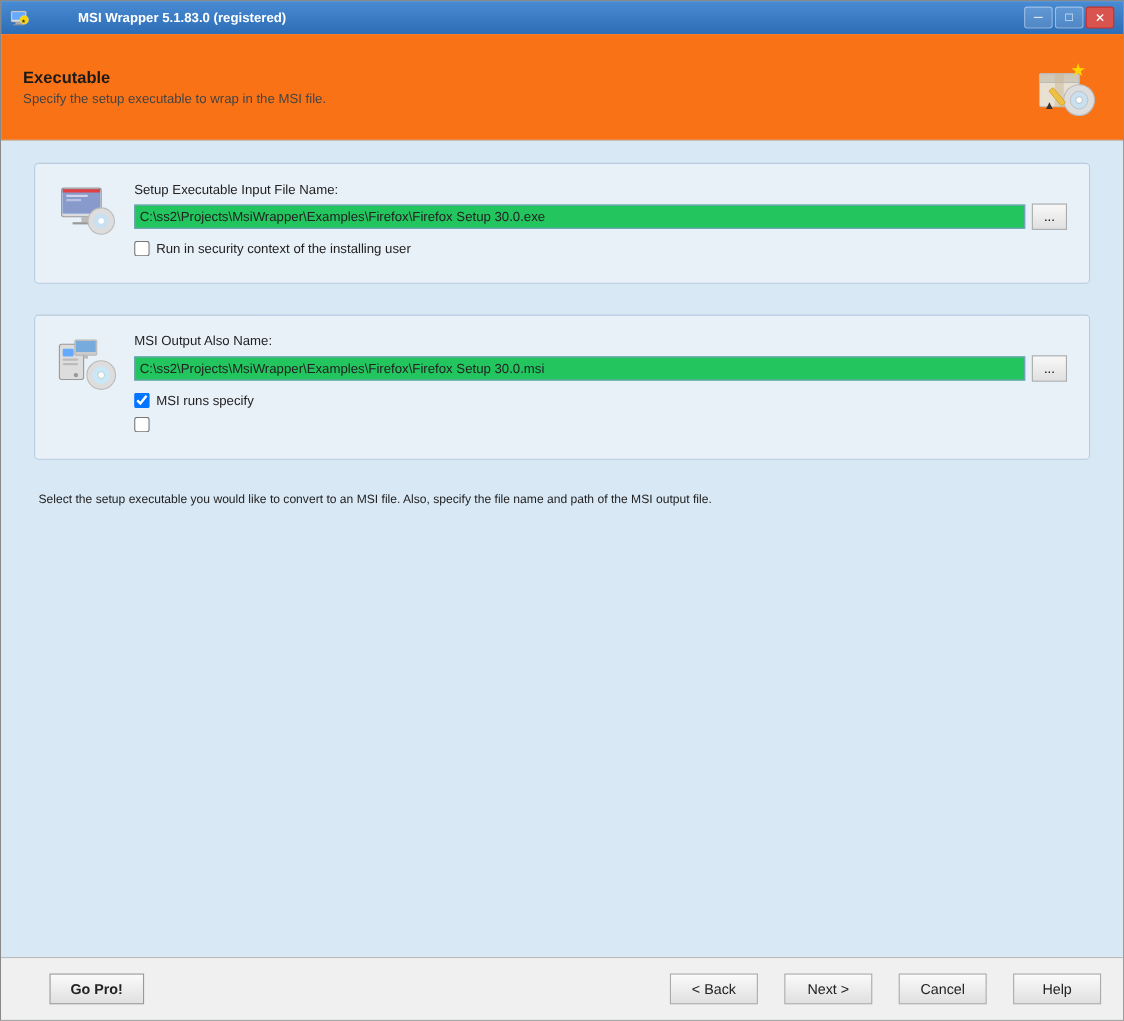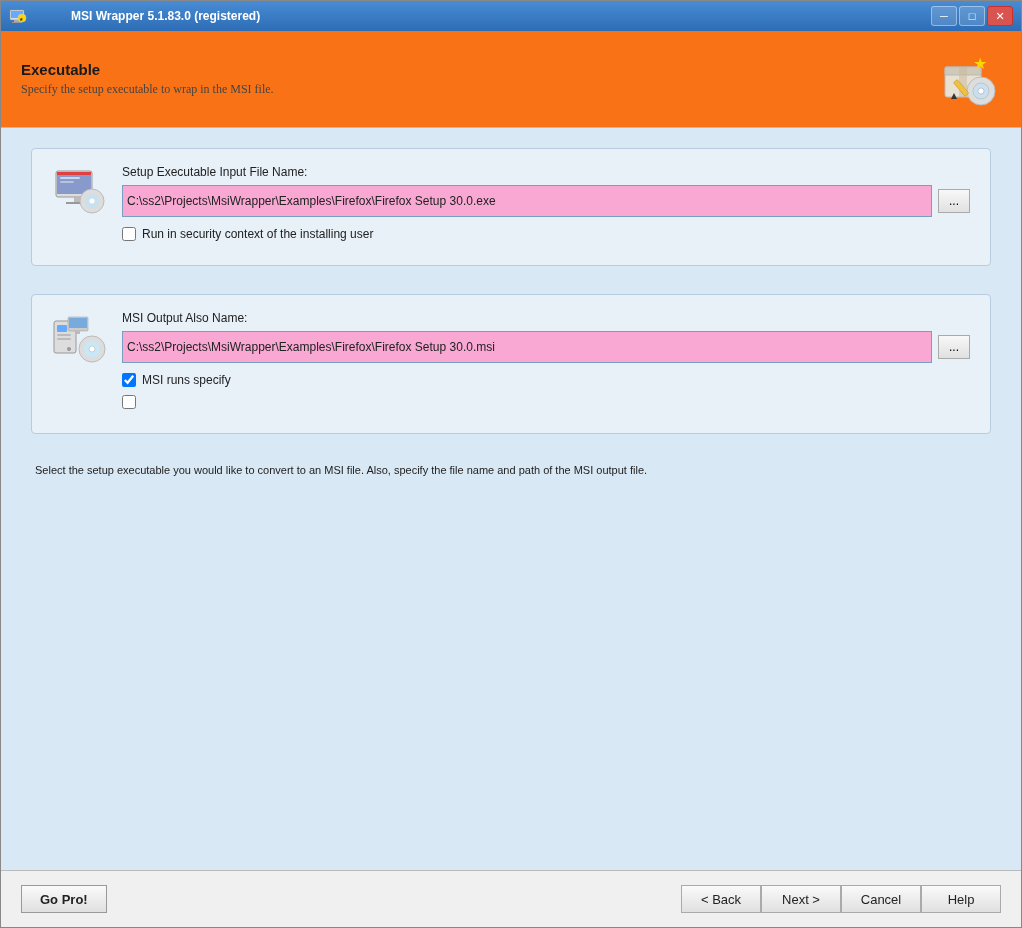--- a/index.html
+++ b/index.html
@@ -84,21 +84,20 @@
     .header-text h2 {
       font-size: 15px;
       font-weight: bold;
       color: #1a1a1a;
       margin-bottom: 4px;
     }
 
     .header-text p {
       font-size: 12px;
       color: #444;
-      font-family: Liberation Serif, serif;
     }
 
     .header-icon {
       width: 64px;
       height: 64px;
       flex-shrink: 0;
     }
 
     
     .content-area {
@@ -133,23 +132,23 @@
 
     .input-row {
       display: flex;
       gap: 6px;
       align-items: center;
       margin-bottom: 10px;
     }
 
     .text-input {
       flex: 1;
-      height: 32px;
+      height: 22px;
       border: 1px solid #7a9ec0;
-      background: #f9a8d4;
+      background: #22c55e;
       padding: 0 4px;
       font-size: 12px;
       font-family: inherit;
       color: #222;
     }
 
     .browse-btn {
       width: 32px;
       height: 24px;
       border: 1px solid #aaa;
@@ -193,22 +192,22 @@
     .footer {
       background: #f0f0f0;
       border-top: 1px solid #bbb;
       padding: 14px 20px;
       display: flex;
       align-items: center;
       justify-content: space-between;
       flex-shrink: 0;
     }
 
-    .footer-left { display: flex; gap: 0; }
-    .footer-right { display: flex; gap: 0; }
+    .footer-left { display: flex; gap: 0; margin-left: 24px; }
+    .footer-right { display: flex; gap: 24px; }
 
     .btn {
       height: 28px;
       padding: 0 18px;
       border: 1px solid #aaa;
       background: linear-gradient(to bottom, #fafafa, #e0e0e0);
       cursor: pointer;
       font-size: 13px;
       font-family: inherit;
       color: #222;

